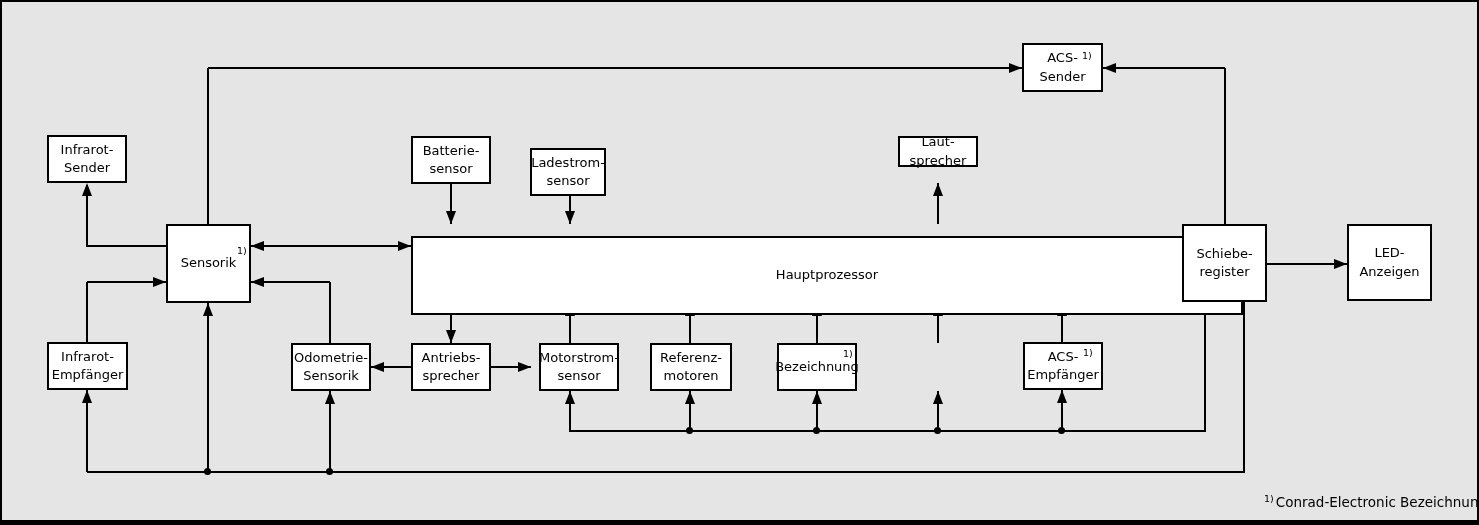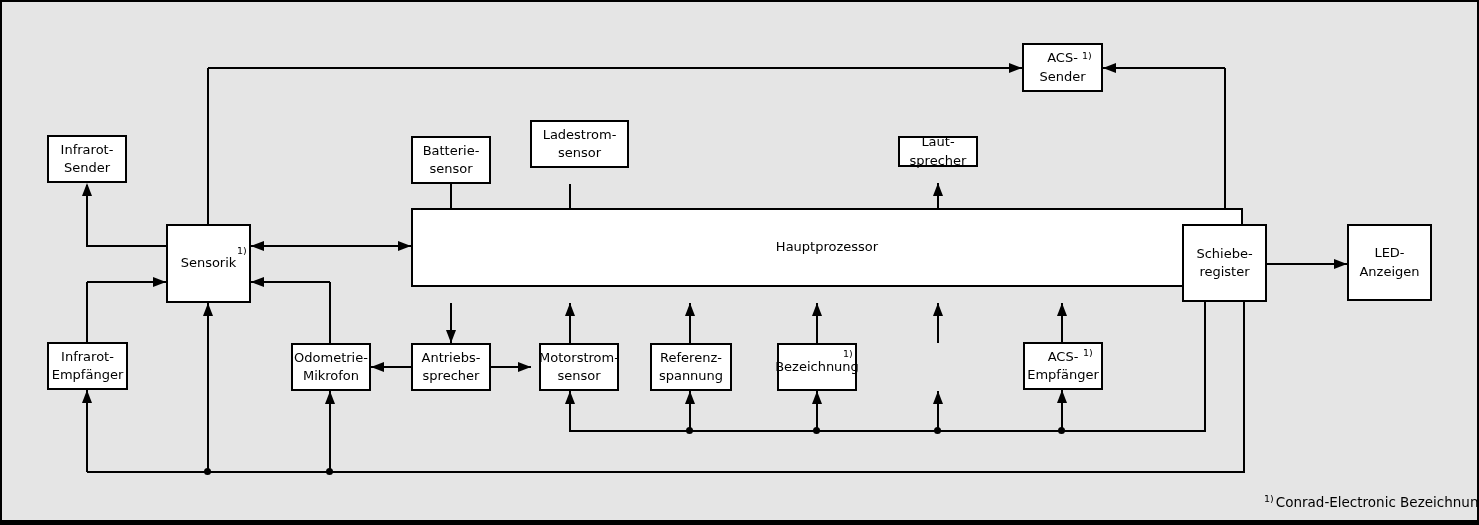--- a/index.html
+++ b/index.html
@@ -51,50 +51,50 @@
 Empfänger</span>
   </div>
 
   <div class="box" style="left:166px;top:224px;width:85px;height:79px">
     <span class="label">Sensorik</span>
     <span class="sup" style="left:69px;top:20px">1)</span>
   </div>
 
   <div class="box" style="left:291px;top:343px;width:80px;height:48px">
     <span class="label">Odometrie-
-Mikrofon</span>
+Sensorik</span>
   </div>
 
   <div class="box" style="left:411px;top:343px;width:80px;height:48px">
     <span class="label">Antriebs-
 sprecher</span>
   </div>
 
   <div class="box" style="left:411px;top:136px;width:80px;height:48px">
     <span class="label">Batterie-
 sensor</span>
   </div>
 
-  <div class="box" style="left:530px;top:120px;width:99px;height:48px">
+  <div class="box" style="left:530px;top:148px;width:76px;height:48px">
     <span class="label">Ladestrom-
 sensor</span>
   </div>
 
-  <div class="box" style="left:411px;top:208px;width:832px;height:79px">
+  <div class="box" style="left:411px;top:236px;width:832px;height:79px">
     <span class="label">Hauptprozessor</span>
   </div>
 
   <div class="box" style="left:539px;top:343px;width:80px;height:48px">
     <span class="label">Motorstrom-
 sensor</span>
   </div>
 
   <div class="box" style="left:650px;top:343px;width:82px;height:48px">
     <span class="label">Referenz-
-spannung</span>
+motoren</span>
   </div>
 
   <div class="box" style="left:777px;top:343px;width:80px;height:48px">
     <span class="label">Bezeichnung</span>
     <span class="sup" style="left:64px;top:4px">1)</span>
   </div>
 
 
   <div class="box" style="left:1023px;top:342px;width:80px;height:48px">
     <span class="label">ACS-

